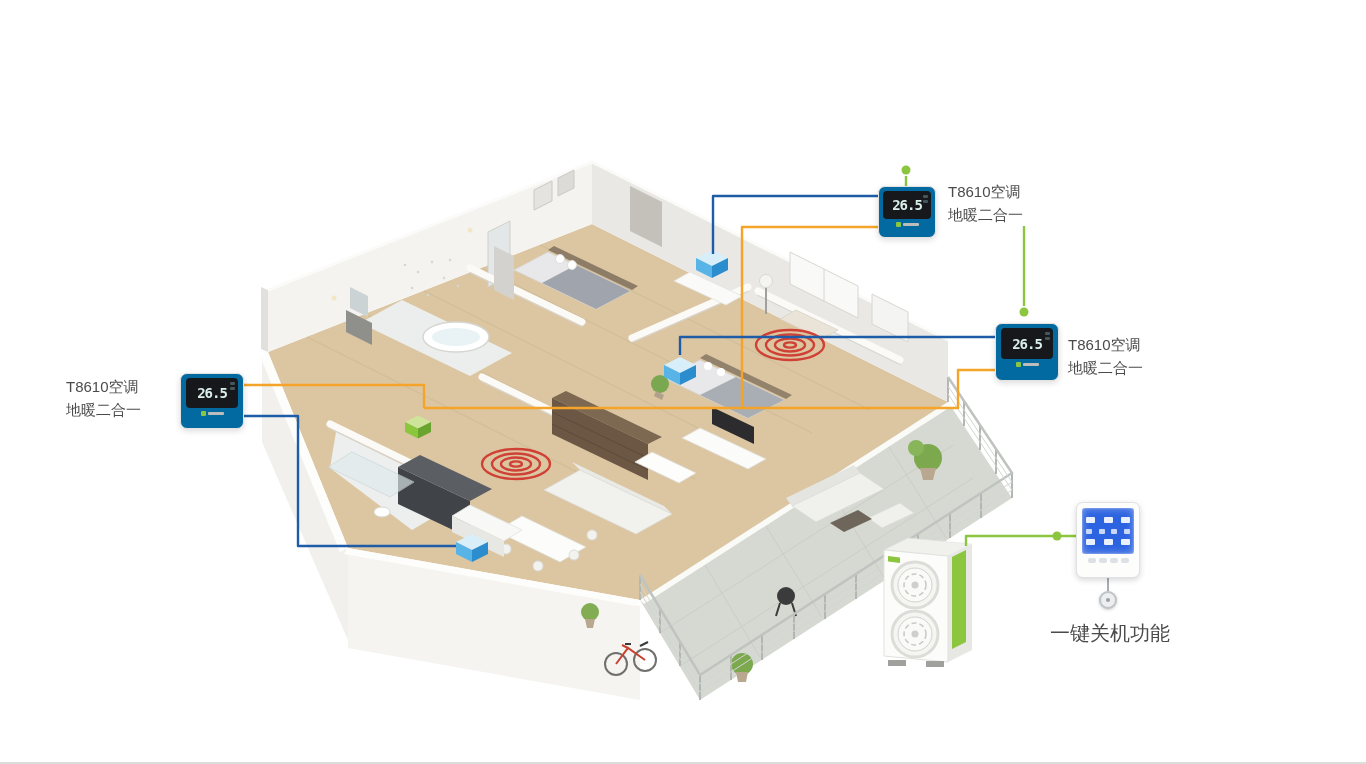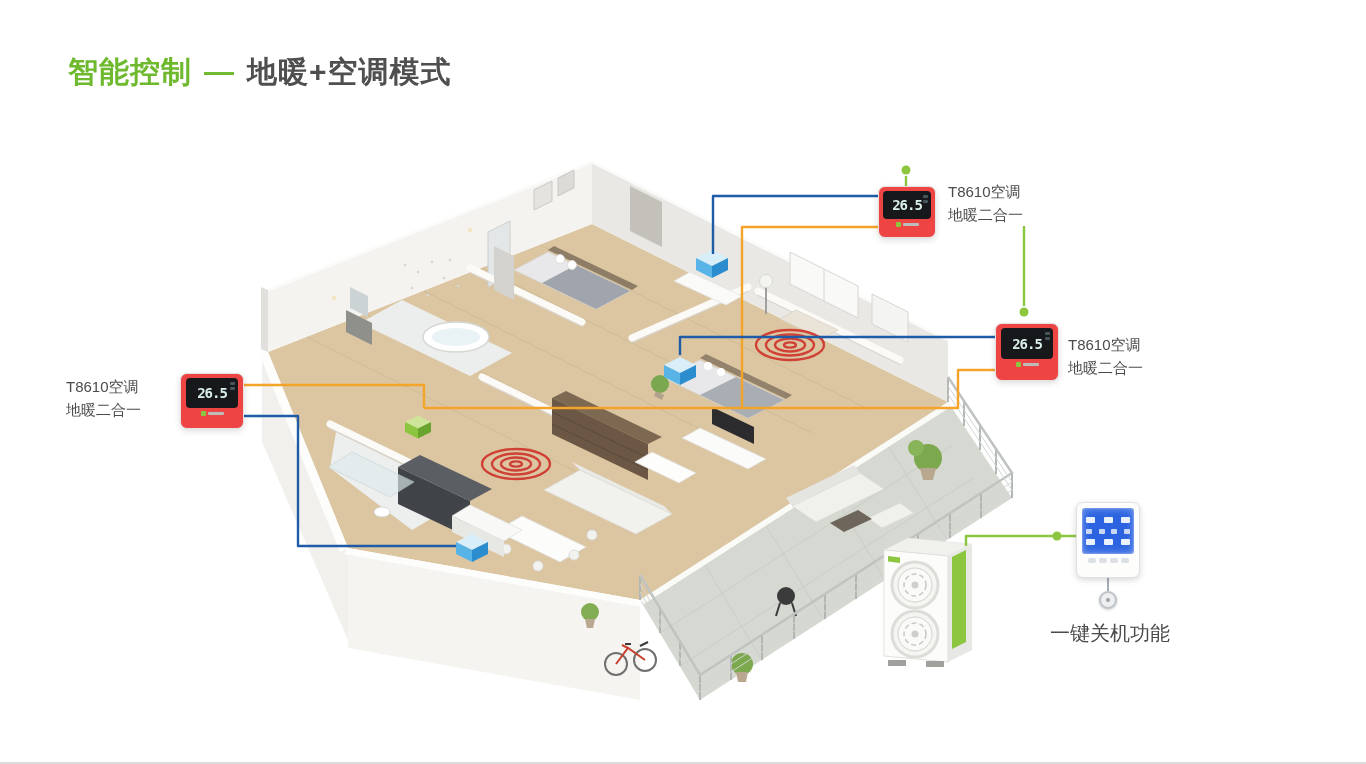--- a/index.html
+++ b/index.html
@@ -10,21 +10,21 @@
   .slide{position:relative;width:1366px;height:764px;background:#fff;}
   .scene{position:absolute;left:0;top:0;}
 
   
   .title{position:absolute;left:68px;top:52px;font-size:30px;font-weight:bold;letter-spacing:1px;white-space:nowrap;}
   .t-green{color:#6eb92d;}
   .t-sep{color:#6eb92d;margin:0 12px;}
   .t-main{color:#4f4f4f;}
 
   
-  .thermo{position:absolute;background:#ef4444;border:1px solid #e3e3e1;border-radius:7px;
+  .thermo{position:absolute;background:#0369a1;border:1px solid #e3e3e1;border-radius:7px;
     box-shadow:0 2px 6px rgba(0,0,0,.14);display:flex;flex-direction:column;align-items:center;
     padding-top:4px;box-sizing:border-box;}
   .thermo-left{left:180px;top:373px;width:64px;height:56px;}
   .thermo-top{left:878px;top:186px;width:58px;height:52px;}
   .thermo-right{left:995px;top:323px;width:64px;height:58px;}
   .thermo-screen{width:84%;height:60%;background:#17181b;border-radius:4px;position:relative;
     display:flex;align-items:center;justify-content:center;}
   .thermo-temp{color:#d9efe8;font-family:"DejaVu Sans Mono",monospace;font-size:14px;font-weight:bold;letter-spacing:-1px;}
   .thermo-side{position:absolute;right:3px;top:4px;display:flex;flex-direction:column;gap:2px;}
   .thermo-side i{width:5px;height:3px;background:#45565b;border-radius:1px;display:block;}
@@ -313,23 +313,20 @@
       </g>
       <g fill="#8cc63f" stroke="none">
         <circle cx="906" cy="170" r="4.5"></circle>
         <circle cx="1024" cy="312" r="4.5"></circle>
         <circle cx="1057" cy="536" r="4.5"></circle>
       </g>
       <line x1="1108" y1="578" x2="1108" y2="591" stroke="#a7adb3" stroke-width="2"></line>
     </g>
   </svg>
 
-  <div class="title">
-    <span class="t-green">智能控制</span><span class="t-sep">—</span><span class="t-main">地暖+空调模式</span>
-  </div>
 
   <div class="thermo thermo-left">
     <div class="thermo-screen">
       <span class="thermo-temp">26.5</span>
       <span class="thermo-side">
           <i></i>
           <i></i>
         </span>
     </div>
     <div class="thermo-brand">

